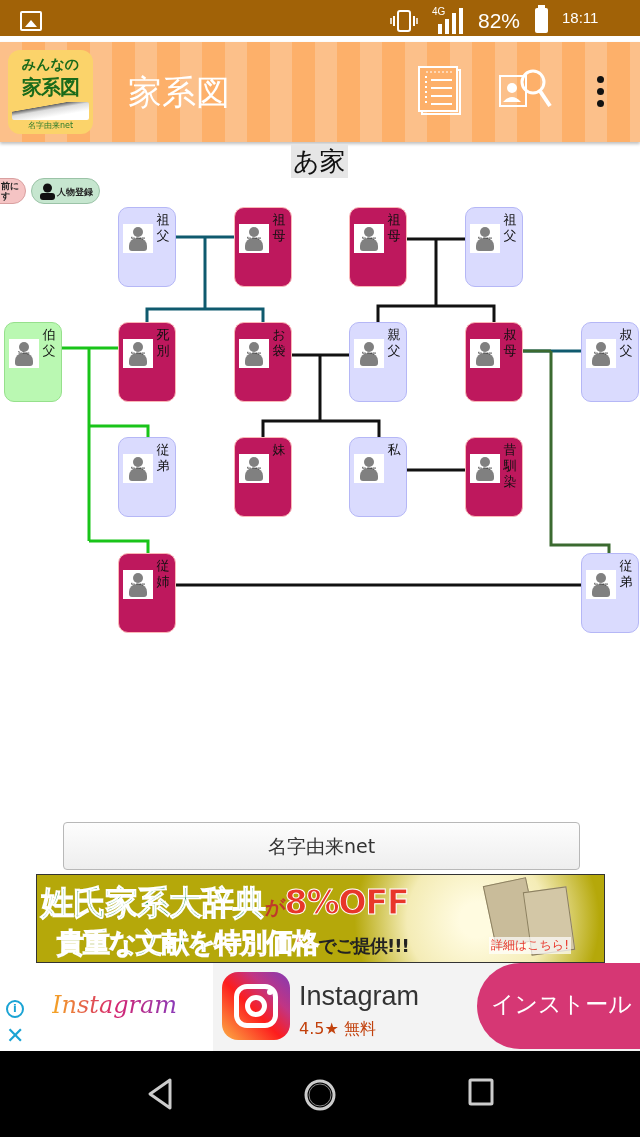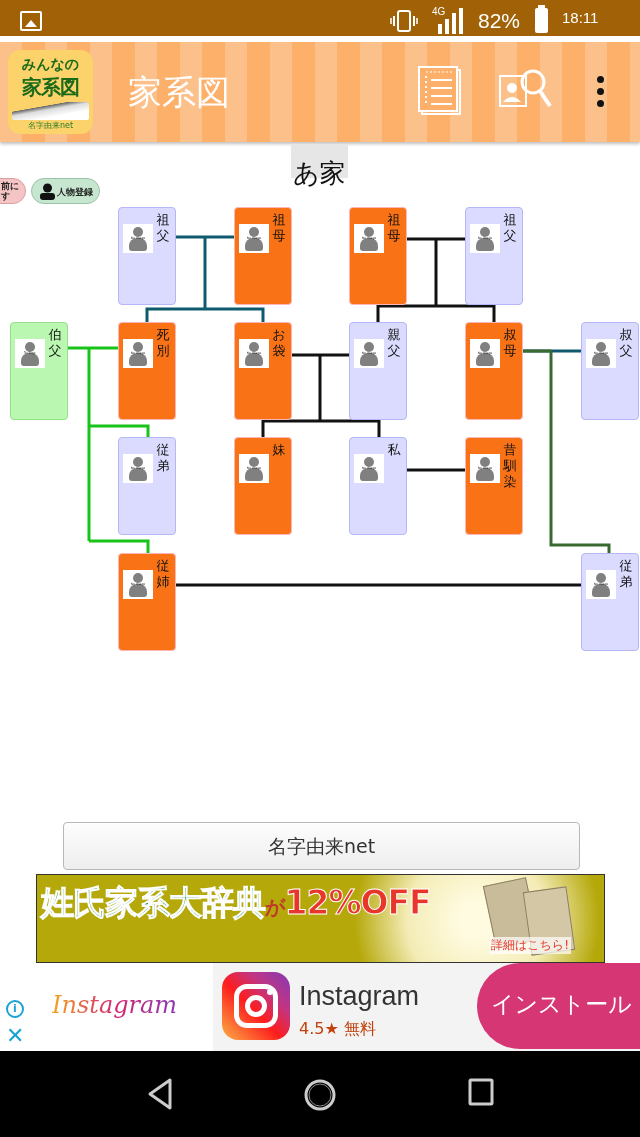--- a/index.html
+++ b/index.html
@@ -21,32 +21,32 @@
   .logo .l2 { position: absolute; left: 0; top: 24px; width: 85px; text-align: center; font-size: 20px; font-weight: bold; color: #1a6a1a; letter-spacing: -1px; }
   .logo .mtn { position: absolute; left: 4px; top: 52px; width: 77px; height: 18px; background: linear-gradient(170deg, #fbd36a 30%, #6a6a6a 32%, #ddd 45%, #fff 70%); border-radius: 2px; }
   .logo .l3 { position: absolute; left: 0; top: 70px; width: 85px; text-align: center; font-size: 8px; color: #2a7a2a; }
   .app-title { position: absolute; left: 128px; top: 28px; font-size: 34px; color: #fff; }
   .tb-icon { position: absolute; top: 24px; }
   .list-icon { left: 418px; width: 46px; height: 50px; }
   .search-person-icon { left: 498px; width: 56px; height: 50px; }
   .more-icon { left: 592px; top: 34px; width: 16px; height: 36px; }
   .more-icon span { display: block; width: 7px; height: 7px; border-radius: 50%; background: #111; margin: 0 auto 5px; }
 
-  .family-title { position: absolute; left: 291px; top: 144px; height: 34px; padding: 12px 2px; background: #e6e6e6; font-size: 26px; color: #111; line-height: 34px; }
+  .family-title { position: absolute; left: 291px; top: 144px; height: 34px; padding: 0 2px; background: #e6e6e6; font-size: 26px; color: #111; line-height: 34px; }
   .pill { position: absolute; top: 178px; height: 26px; border-radius: 13px; font-size: 9px; font-weight: bold; color: #222; }
   .pill-prev { left: -14px; width: 40px; background: #f5c4c4; border: 1px solid #d9a0a0; padding: 2px 0 0 14px; line-height: 10px; }
   .pill-reg { left: 31px; width: 69px; background: #c6e6cf; border: 1px solid #9bc3a7; }
   .pill-reg .person { position: absolute; left: 7px; top: 4px; width: 17px; height: 17px; }
   .pill-reg .lbl { position: absolute; left: 25px; top: 7px; text-align: center; }
 
   .tree { position: absolute; left: 0; top: 0; width: 640px; height: 820px; pointer-events: none; }
   .tree .person-card { pointer-events: auto; }
-  .person-card { position: absolute; width: 58px; height: 98px; border-radius: 4px; border: 1px solid; }
+  .person-card { position: absolute; width: 58px; height: 80px; border-radius: 10px; border: 1px solid; }
   .card-blue { background: #dadbfe; border-color: #b5b7f6; }
-  .card-pink { background: #f97316; border-color: #fbb7b7; }
+  .card-pink { background: #be185d; border-color: #fbb7b7; }
   .card-green { background: #baf8b2; border-color: #96e08c; }
   .photo { position: absolute; left: 4px; top: 16px; width: 30px; height: 29px; background: #fff; overflow: hidden; }
   .photo .head { position: absolute; left: 10px; top: 3px; width: 10px; height: 10px; border-radius: 50%; background: #808080; }
   .photo .body { position: absolute; left: 6px; top: 14px; width: 18px; height: 13px; border-radius: 8px 8px 3px 3px; background: #808080; }
   .photo .noimg { position: absolute; left: 0; top: 12px; width: 30px; text-align: center; font-size: 3px; color: #222; }
   .rel { position: absolute; right: 5px; top: 4px; width: 14px; font-size: 13px; line-height: 16px; color: #111; text-align: center; word-break: break-all; }
   svg.lines { position: absolute; left: 0; top: 0; }
 
   .my-tree-btn { position: absolute; left: 63px; top: 822px; width: 517px; height: 48px; background: linear-gradient(#fdfdfd, #eeeeee); border: 1px solid #b8b8b8; border-radius: 4px; font-size: 19px; color: #333; text-align: center; line-height: 46px; }
   .banner { position: absolute; left: 36px; top: 874px; width: 569px; height: 89px; background: #b5a80a; border: 1px solid #333; overflow: hidden; }
@@ -207,21 +207,21 @@
         <div class="rel">祖母</div>
       </div>
       <div class="person-card card-blue" style="left: 465px; top: 207px;">
         <div class="photo">
           <div class="head"></div>
           <div class="body"></div>
           <div class="noimg">No Image</div>
         </div>
         <div class="rel">祖父</div>
       </div>
-      <div class="person-card card-green" style="left: 10px; top: 322px; font-family: Liberation Serif, serif;">
+      <div class="person-card card-green" style="left: 4px; top: 322px; font-family: Liberation Serif, serif;">
         <div class="photo">
           <div class="head"></div>
           <div class="body"></div>
           <div class="noimg">No Image</div>
         </div>
         <div class="rel">伯父</div>
       </div>
       <div class="person-card card-pink" style="left: 118px; top: 322px;">
         <div class="photo">
           <div class="head"></div>
@@ -311,21 +311,24 @@
         <div class="rel">従弟</div>
       </div>
     </div>
 </div>
 
 <div class="my-tree-btn">名字由来net</div>
 
 <div class="banner">
   <div class="burst"></div>
   <div class="t1">
-    <span>姓氏家系大辞典</span><span class="ga">が</span><span class="off">12%OFF</span>
+    <span>姓氏家系大辞典</span><span class="ga">が</span><span class="off">8%OFF</span>
+  </div>
+  <div class="t2">
+    <span>貴重な文献を</span><span class="red">特別価格</span><span class="sm">でご提供!!!</span>
   </div>
   <div class="book1"></div>
   <div class="book2"></div>
   <div class="detail">詳細はこちら!</div>
 </div>
 
 <div class="ad">
   <div class="right-bg"></div>
   <div class="info-icon">i</div>
   <div class="close-icon">✕</div>

